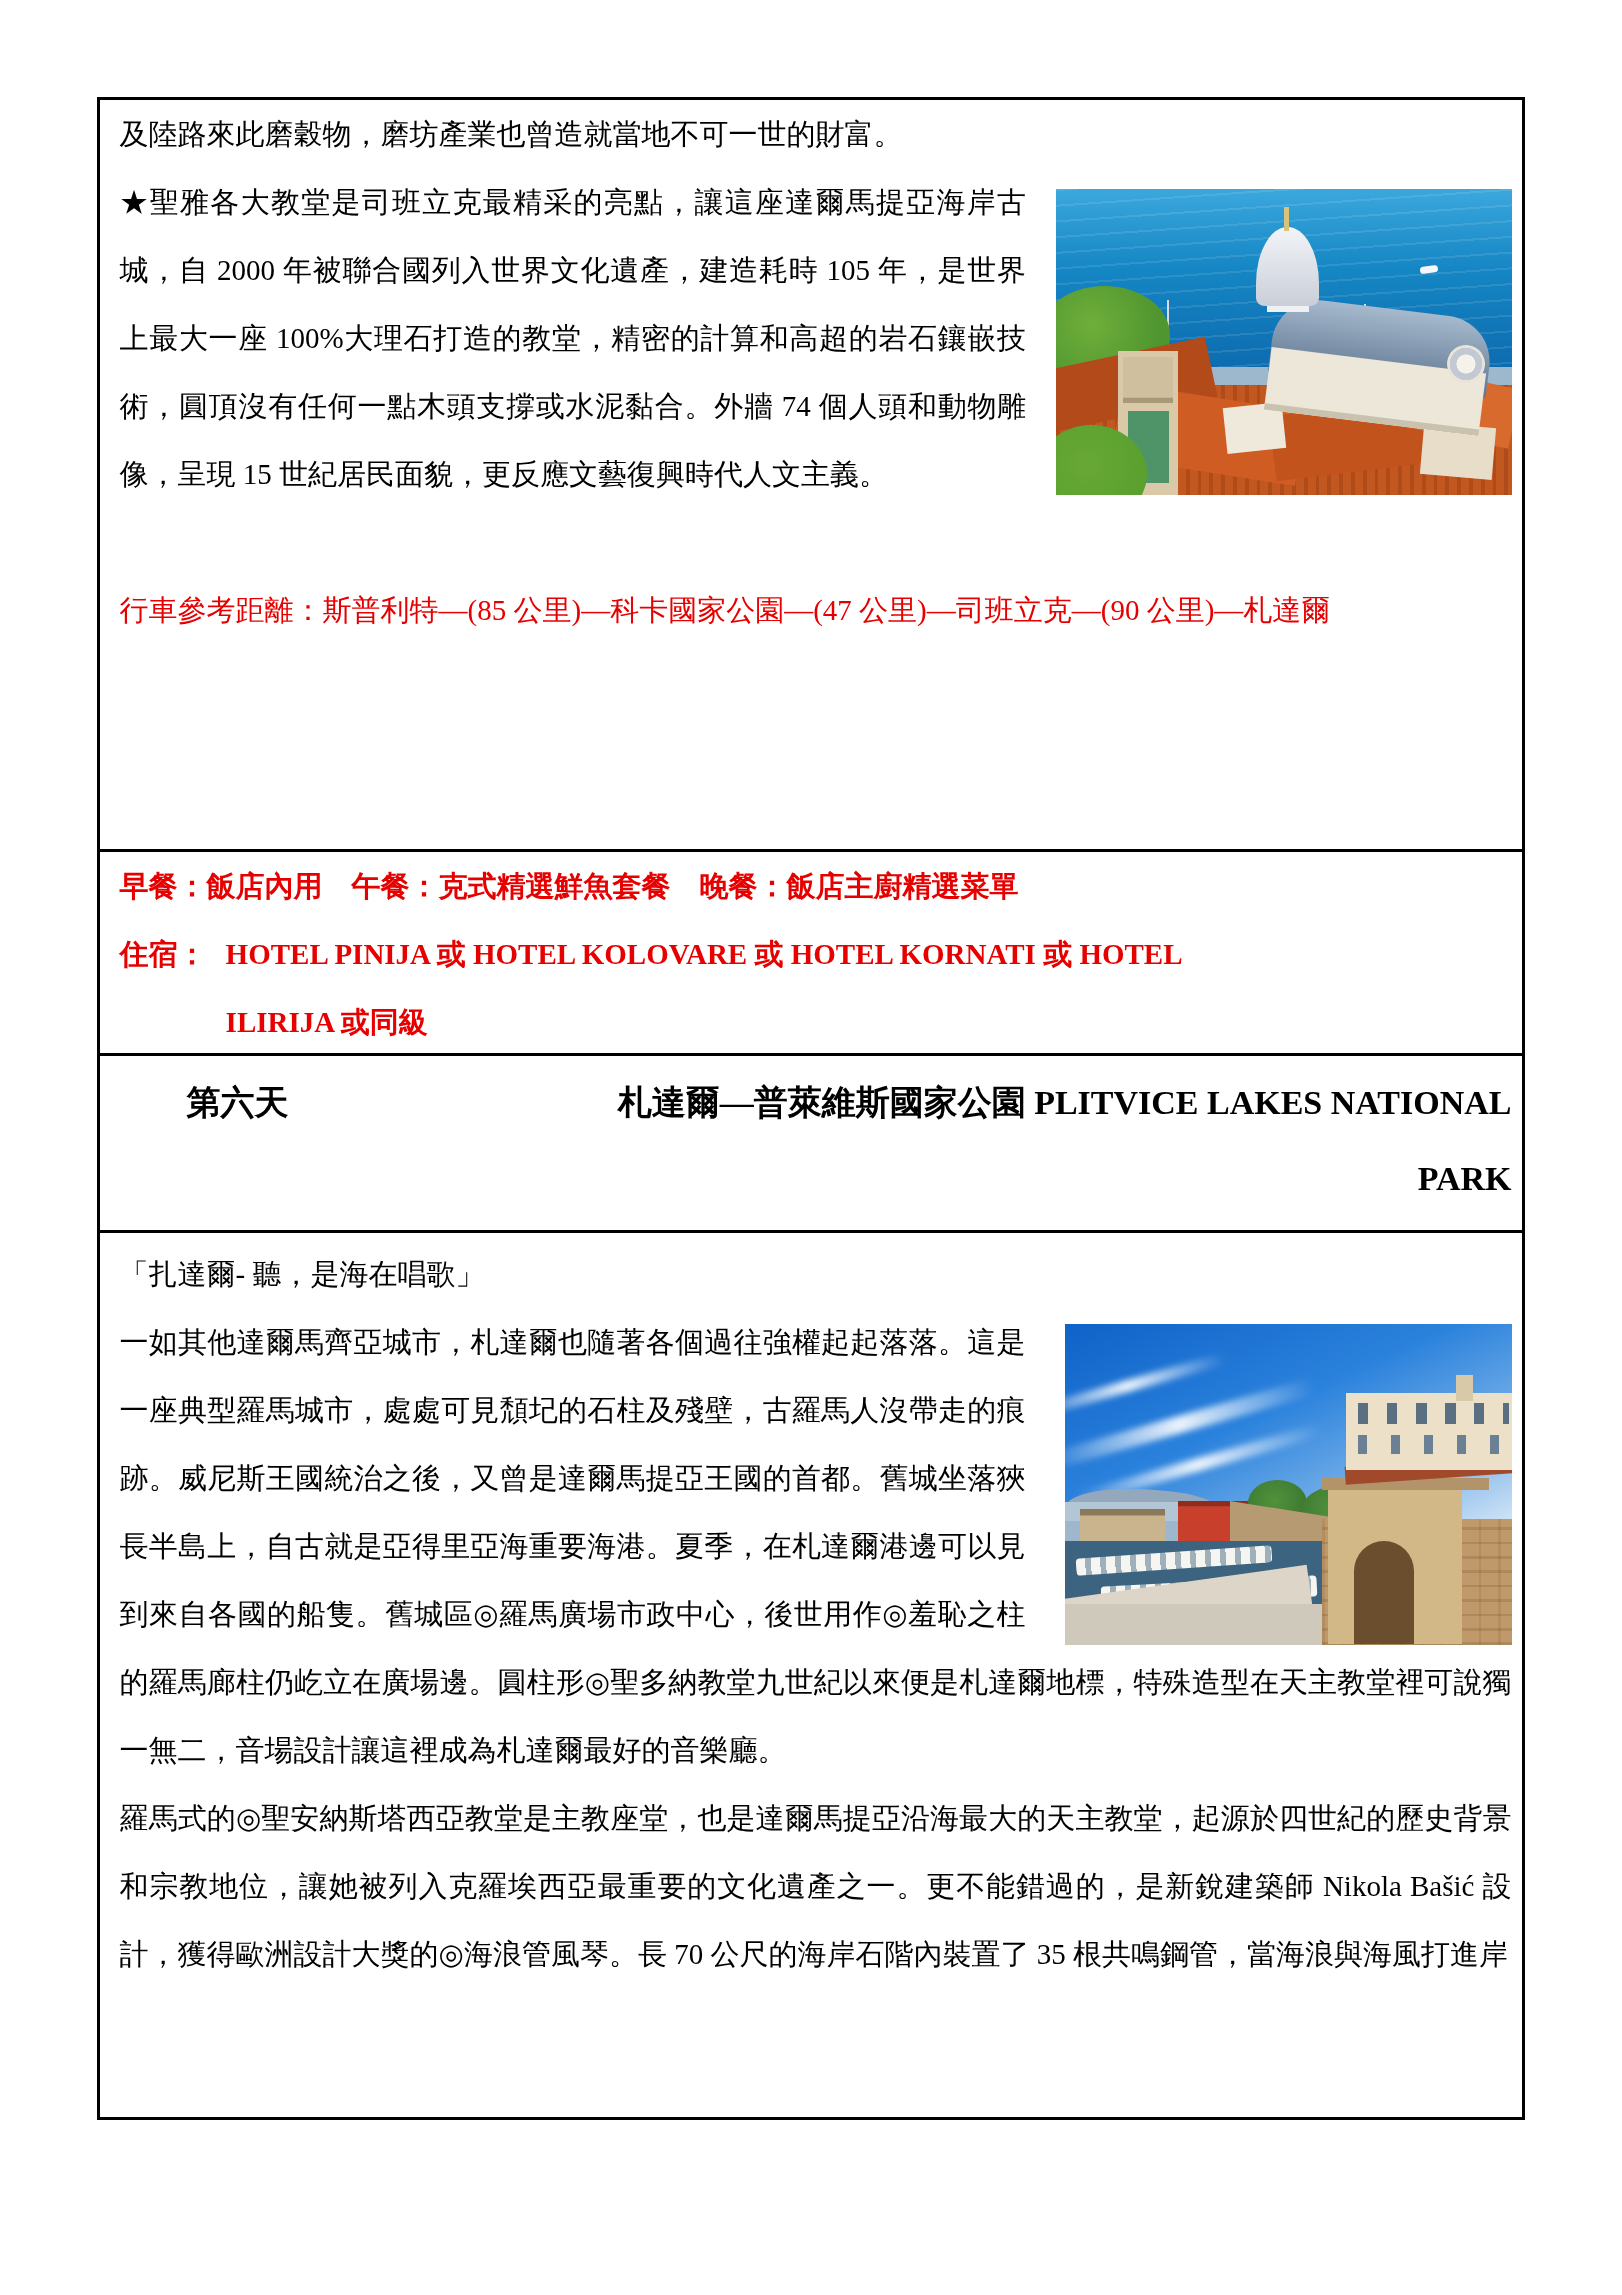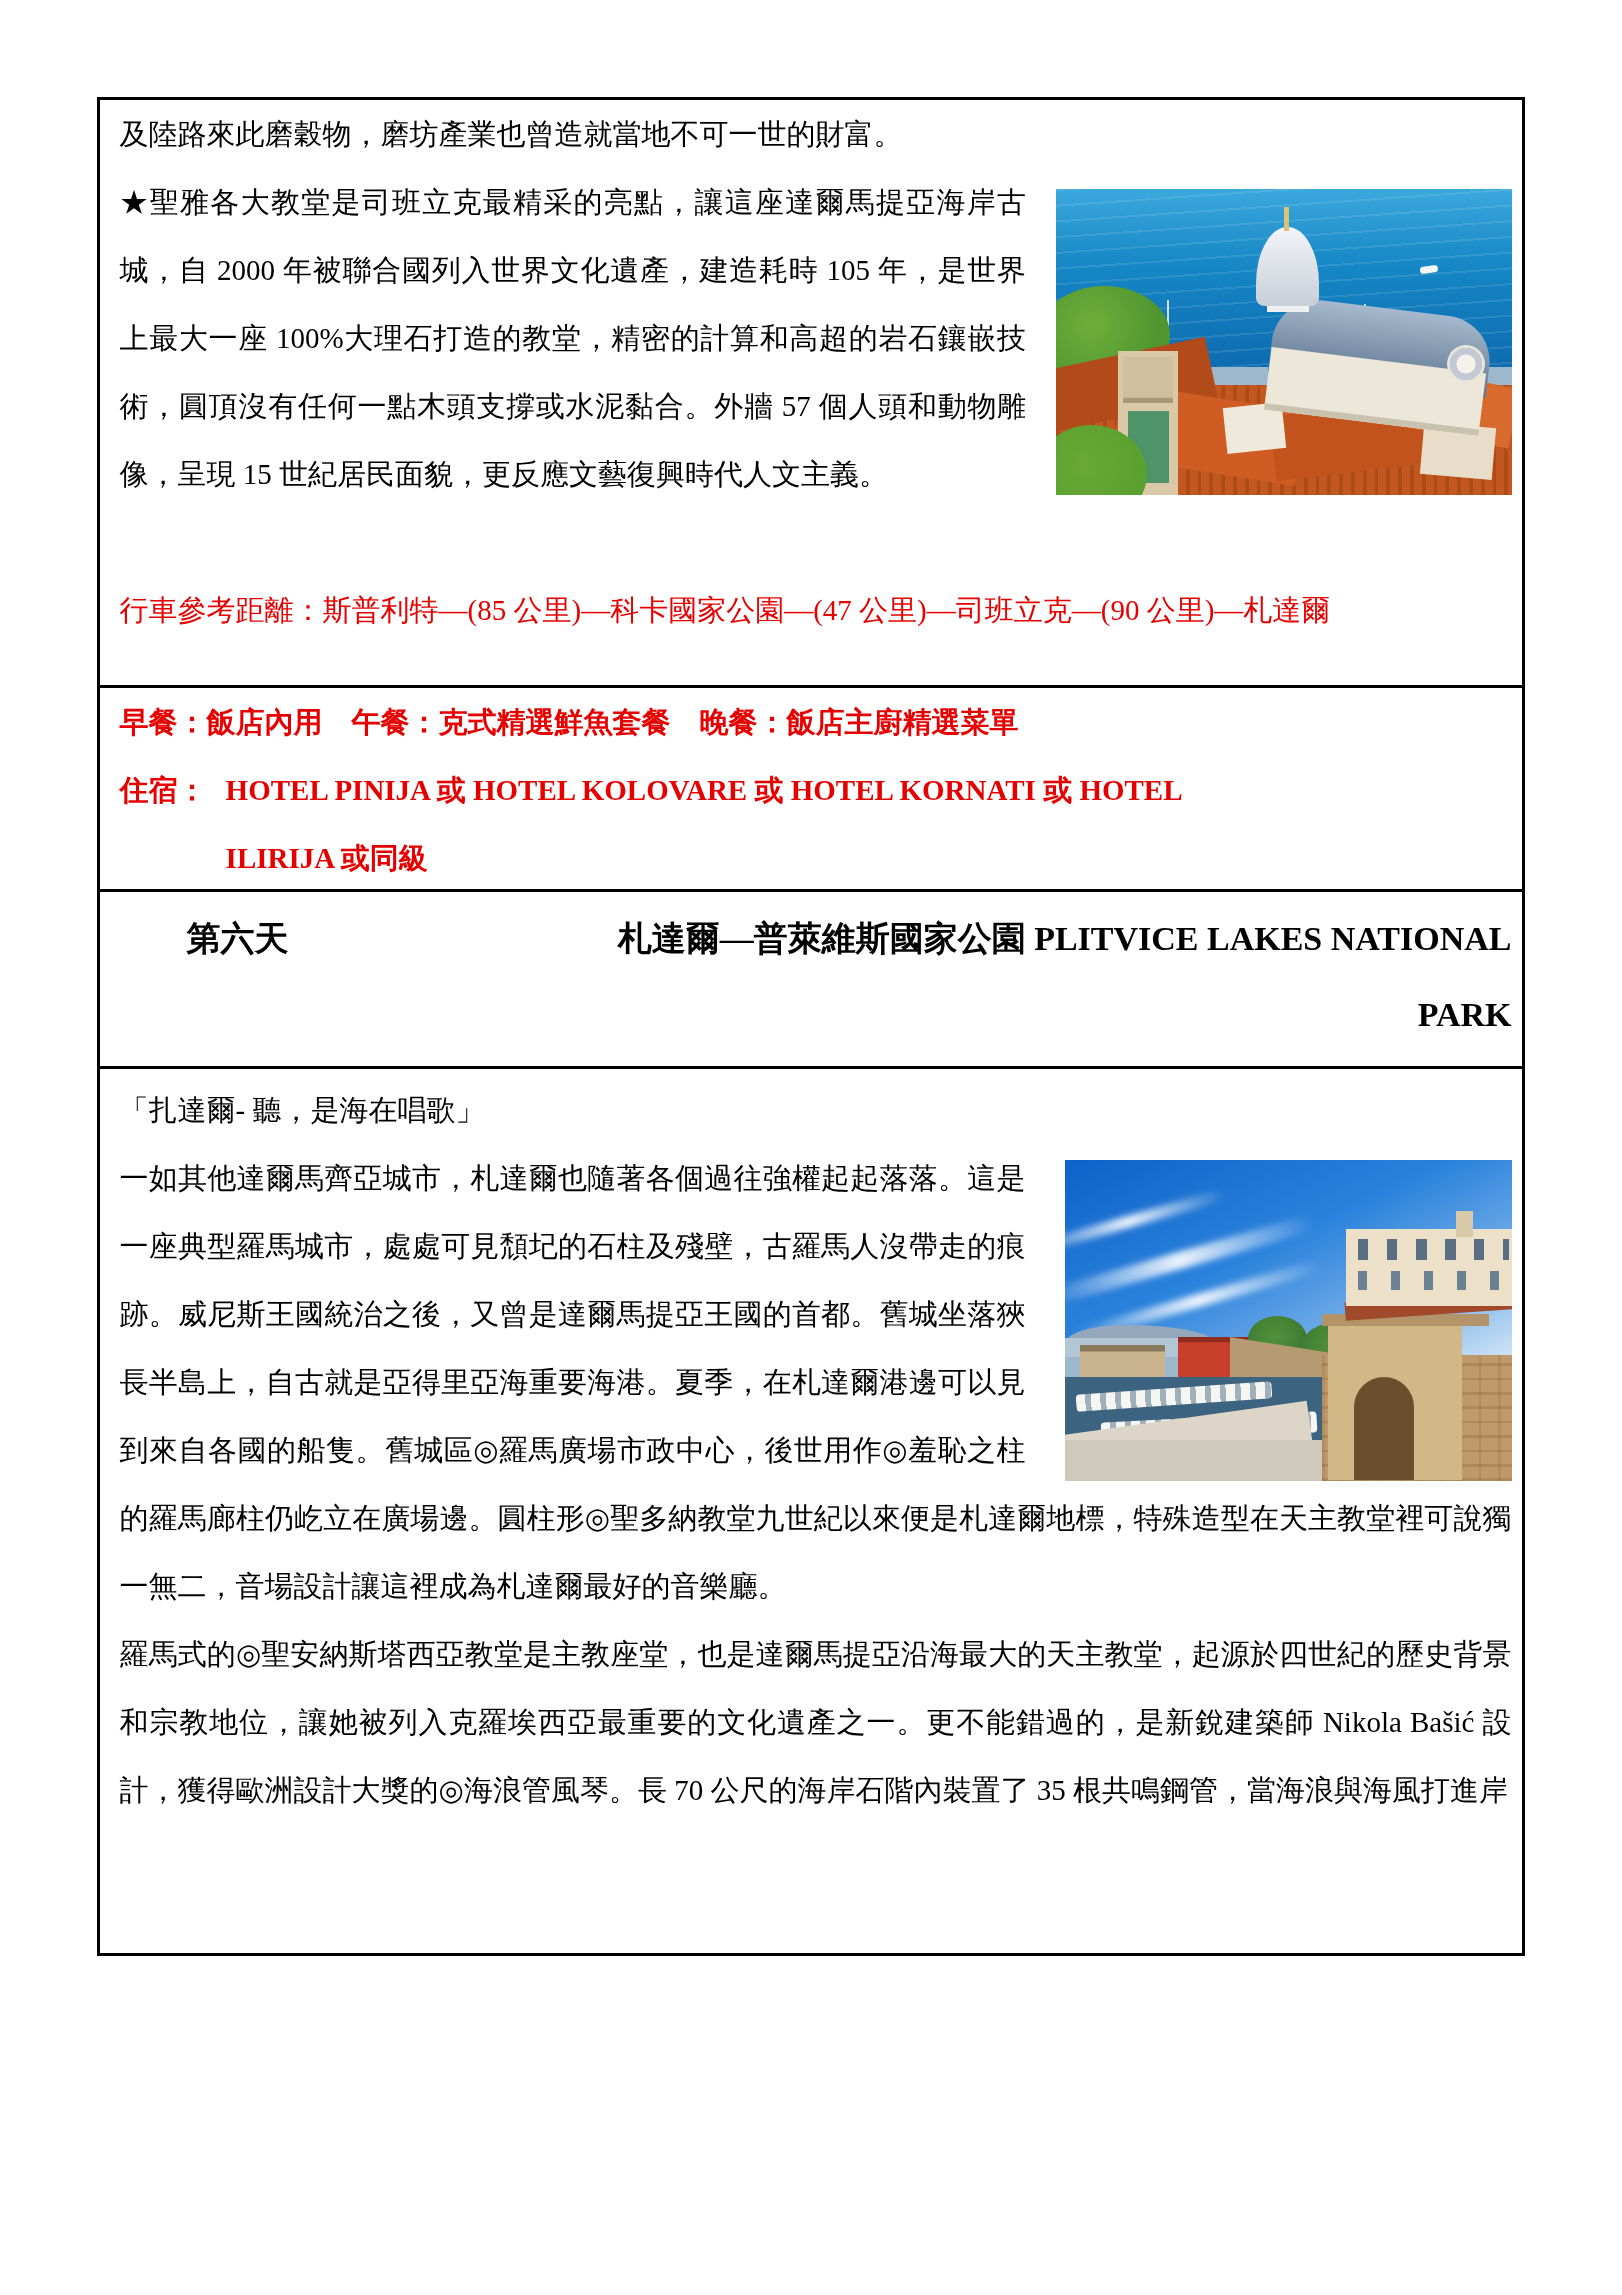--- a/index.html
+++ b/index.html
@@ -6,21 +6,21 @@
   html,body { margin:0; padding:0; }
   body {
     width:1622px; height:2295px; background:#ffffff; position:relative;
     font-family:"Liberation Serif","DejaVu Serif",serif; color:var(--ink);
   }
   .doc-table {
     position:absolute; left:97px; top:97px; width:1428px;
     border:3.3px solid var(--border); box-sizing:border-box; background:#fff;
   }
   .row { position:relative; box-sizing:border-box; padding:0 10.5px 0 19.6px; overflow:hidden;text-align:right; }
-  .r1 { height:585px; }
+  .r1 { height:749px; }
   .r2 { height:204px; border-top:3.3px solid var(--border); }
   .r3 { height:177px; border-top:3.3px solid var(--border); padding-top:9.2px; }
   .r4 { height:887px; border-top:3.3px solid var(--border); padding-top:6.5px; }
   p { margin:0; }
   .body-text { font-size:29px; line-height:68px; text-align:justify; }
   .red { color:var(--red); }
   .bold { font-weight:bold; }
   .spacer-line { height:68px; }
   .flexline { display:flex; }
   .hotel-label { flex:0 0 106px; }
@@ -117,21 +117,21 @@
           <span class="abs p1-tower"></span>
           <span class="abs p1-tower-belfry"></span>
           <span class="abs p1-tower-green"></span>
           <span class="abs p1-barrel"></span>
           <span class="abs p1-nave"></span>
           <span class="abs p1-rose"></span>
           <span class="abs p1-drum"></span>
           <span class="abs p1-dome"></span>
           <span class="abs p1-spire"></span>
           <span class="abs p1-tree-bot"></span>
-        </span><span>★聖雅各大教堂是司班立克最精采的亮點，讓這座達爾馬提亞海岸古城，自 2000 年被聯合國列入世界文化遺產，建造耗時 105 年，是世界上最大一座 100%大理石打造的教堂，精密的計算和高超的岩石鑲嵌技術，圓頂沒有任何一點木頭支撐或水泥黏合。外牆 57 個人頭和動物雕像，呈現 15 世紀居民面貌，更反應文藝復興時代人文主義。</span>
+        </span><span>★聖雅各大教堂是司班立克最精采的亮點，讓這座達爾馬提亞海岸古城，自 2000 年被聯合國列入世界文化遺產，建造耗時 105 年，是世界上最大一座 100%大理石打造的教堂，精密的計算和高超的岩石鑲嵌技術，圓頂沒有任何一點木頭支撐或水泥黏合。外牆 74 個人頭和動物雕像，呈現 15 世紀居民面貌，更反應文藝復興時代人文主義。</span>
       </p>
       <p class="spacer-line"></p>
       <p class="red">行車參考距離：斯普利特—(85 公里)—科卡國家公園—(47 公里)—司班立克—(90 公里)—札達爾</p>
     </div>
 
     <div class="row r2 body-text red bold">
       <p>早餐：飯店內用　午餐：克式精選鮮魚套餐　晚餐：飯店主廚精選菜單</p>
       <div class="flexline">
         <span class="hotel-label">住宿：</span>
         <span>

